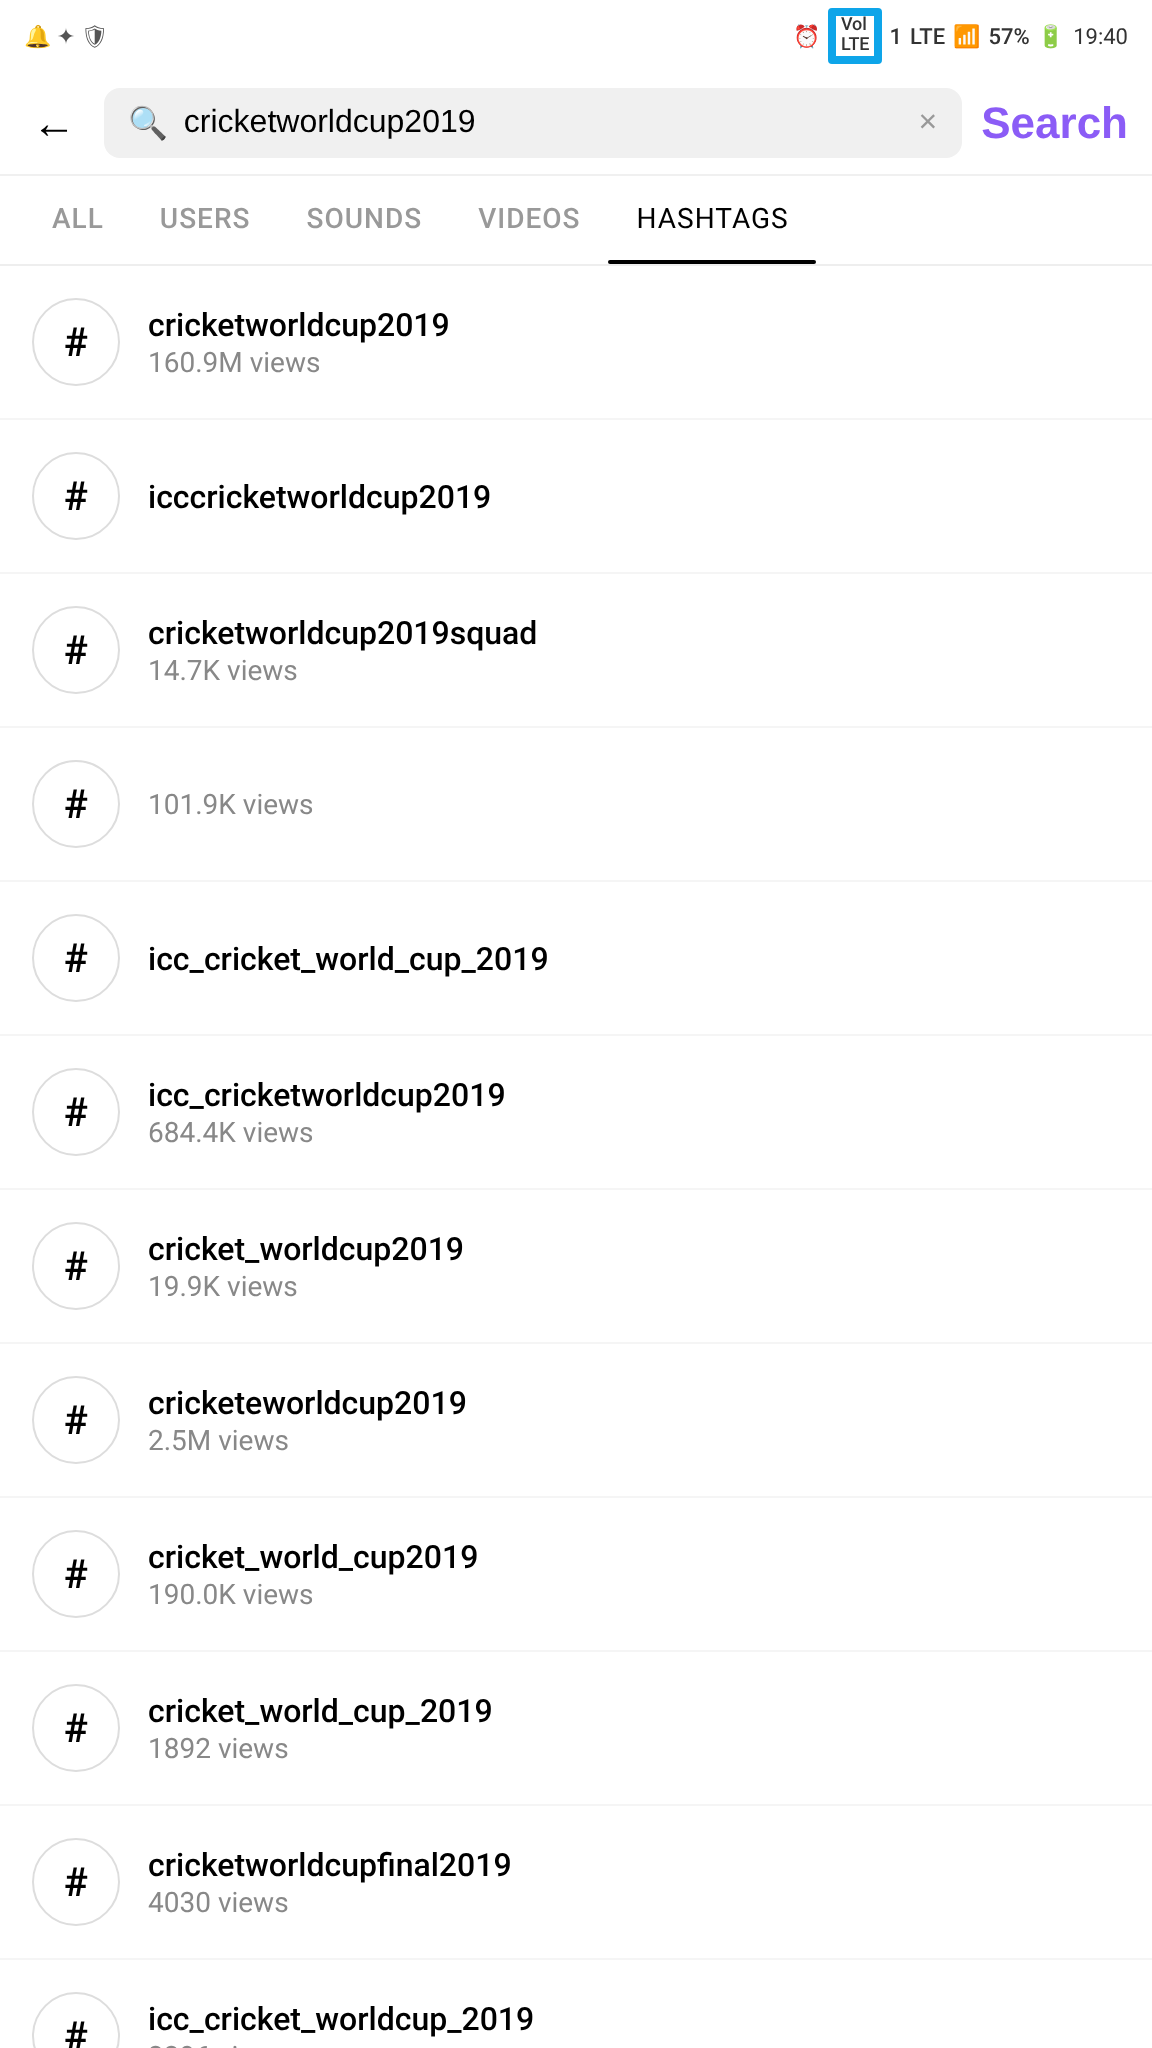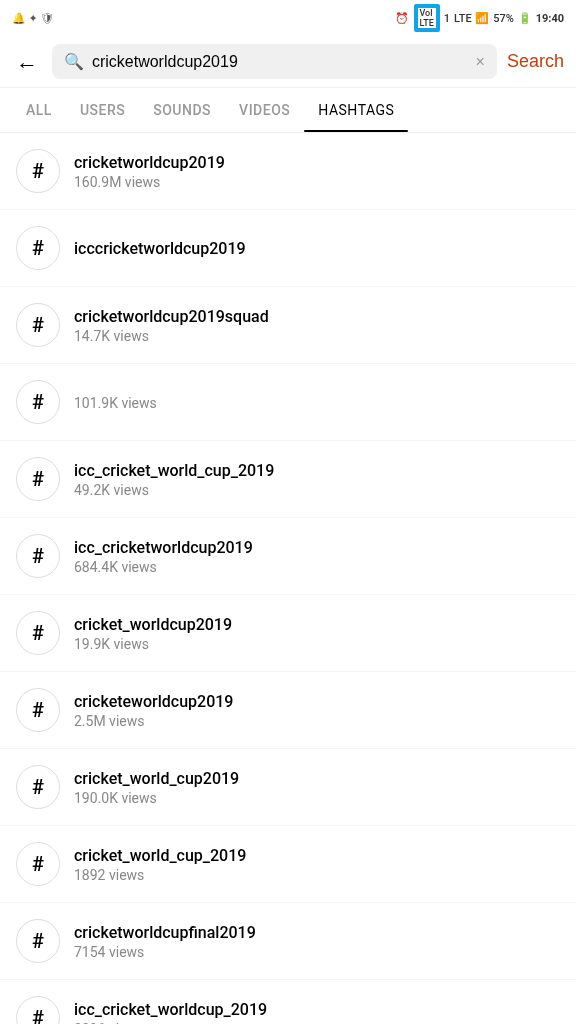--- a/index.html
+++ b/index.html
@@ -77,23 +77,23 @@
       color: #000;
     }
     .clear-btn {
       color: #999;
       font-size: 16px;
       cursor: pointer;
       background: none;
       border: none;
     }
     .search-btn {
-      color: #c2410c;
-      font-size: 18px;
-      font-weight: 400;
+      color: #8b5cf6;
+      font-size: 22px;
+      font-weight: 700;
       cursor: pointer;
       background: none;
       border: none;
       flex-shrink: 0;
     }
 
     
     .tabs-row {
       display: flex;
       align-items: center;
@@ -171,21 +171,21 @@
     <span style="font-size:11px; color:#555;">🔔 ✦ 🛡</span>
   </div>
   <div class="status-right">
     <span>⏰</span>
     <span style="font-size:9px; border:4px solid #0ea5e9; padding:0 2px; border-radius:2px;">Vol<br>LTE</span>
     <span>1</span>
     <span>LTE</span>
     <span>📶</span>
     <span>57%</span>
     <span>🔋</span>
-    <span style="font-weight:700;text-align:center;">19:40</span>
+    <span style="font-weight:400;text-align:center;">19:40</span>
   </div>
 </div>
 
 <div class="search-bar-row">
   <button class="back-btn">←</button>
   <div class="search-input-wrap">
     <span class="search-icon-text">🔍</span>
     <input class="search-input" type="text" value="cricketworldcup2019" style="">
     <button class="clear-btn">×</button>
   </div>
@@ -224,21 +224,20 @@
     <div class="hashtag-item">
       <div class="hash-icon-wrap">#</div>
       <div class="hashtag-info">
         <div class="hashtag-views">101.9K views</div>
       </div>
     </div>
     <div class="hashtag-item">
       <div class="hash-icon-wrap">#</div>
       <div class="hashtag-info">
         <div class="hashtag-name">icc_cricket_world_cup_2019</div>
-        <div class="hashtag-views">49.2K views</div>
       </div>
     </div>
     <div class="hashtag-item">
       <div class="hash-icon-wrap">#</div>
       <div class="hashtag-info">
         <div class="hashtag-name">icc_cricketworldcup2019</div>
         <div class="hashtag-views">684.4K views</div>
       </div>
     </div>
     <div class="hashtag-item">
@@ -266,21 +265,21 @@
       <div class="hash-icon-wrap">#</div>
       <div class="hashtag-info">
         <div class="hashtag-name">cricket_world_cup_2019</div>
         <div class="hashtag-views">1892 views</div>
       </div>
     </div>
     <div class="hashtag-item">
       <div class="hash-icon-wrap">#</div>
       <div class="hashtag-info">
         <div class="hashtag-name">cricketworldcupfinal2019</div>
-        <div class="hashtag-views">7154 views</div>
+        <div class="hashtag-views">4030 views</div>
       </div>
     </div>
     <div class="hashtag-item">
       <div class="hash-icon-wrap">#</div>
       <div class="hashtag-info">
         <div class="hashtag-name">icc_cricket_worldcup_2019</div>
         <div class="hashtag-views">3396 views</div>
       </div>
     </div>
   </div>

